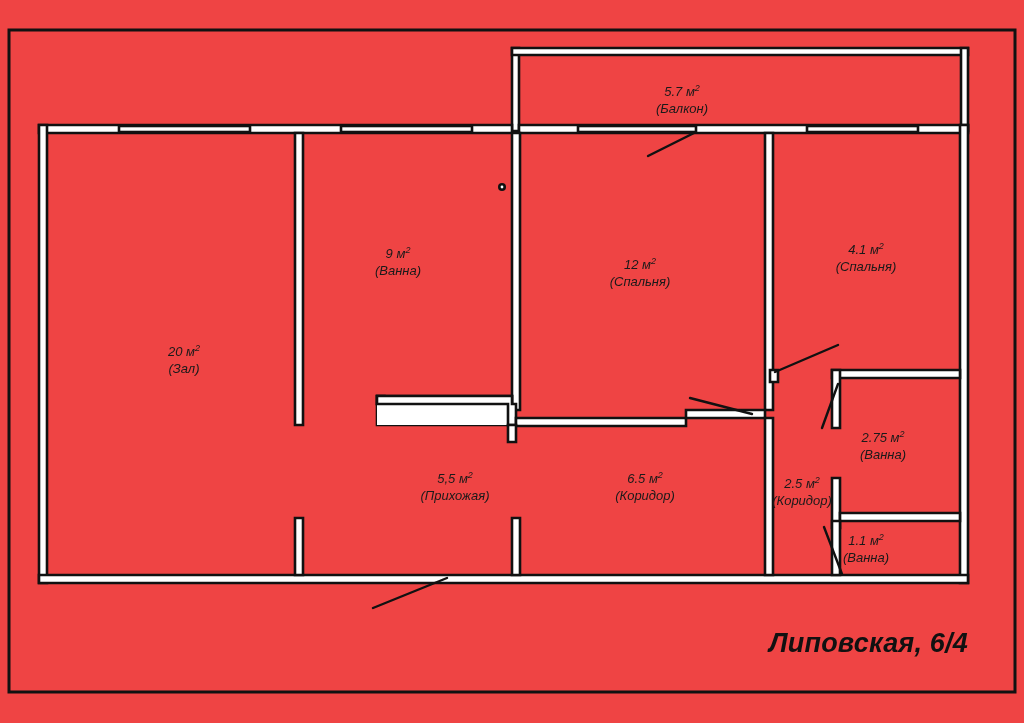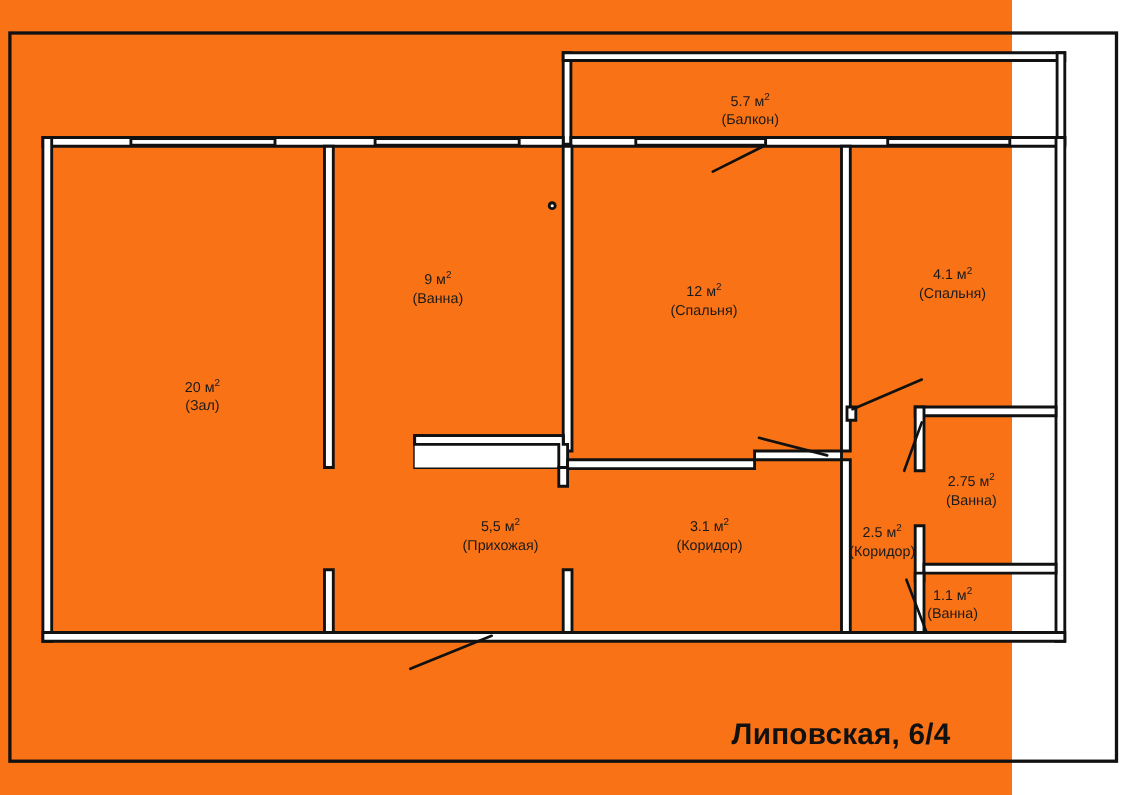--- a/index.html
+++ b/index.html
@@ -8,23 +8,24 @@
     background: #ffffff;
   }
   body {
     width: 1024px;
     height: 723px;
     font-family: "Liberation Sans", sans-serif;
     overflow: hidden;
   }
   #stage {
     position: relative;
-    width: 920px;
+    width: 1024px;
     height: 723px;
-    background: #f97316;
+    background: #ef4444;
+    font-style: italic;
   }
   #plan-svg {
     position: absolute;
     left: 0;
     top: 0;
     width: 1024px;
     height: 723px;
     display: block;
   }
   .room-label {
@@ -45,21 +46,21 @@
     font-size: 9px;
     vertical-align: super;
     line-height: 0;
   }
   .room-label .rname {
     display: block;
   }
   #address-title {
     position: absolute;
     right: 56px;
-    bottom: 40px;
+    bottom: 64px;
     font-family: "Liberation Sans", sans-serif;
     font-size: 27px;
     font-weight: 700;
     color: #111111;
     letter-spacing: 0.2px;
     white-space: nowrap;
   }
 </style>
 </head>
 <body>
@@ -182,19 +183,19 @@
     <span class="area"><span>1.1</span> <span>м</span><sup>2</sup></span>
     <span class="rname">(Ванна)</span>
   </div>
 
   <div class="room-label" style="left:408px; top:487px;margin-left:47px;">
     <span class="area"><span>5,5</span> <span>м</span><sup>2</sup></span>
     <span class="rname">(Прихожая)</span>
   </div>
 
   <div class="room-label" style="left:645px; top:487px;">
-    <span class="area"><span>3.1</span> <span>м</span><sup>2</sup></span>
+    <span class="area"><span>6.5</span> <span>м</span><sup>2</sup></span>
     <span class="rname">(Коридор)</span>
   </div>
 
   <div id="address-title">Липовская, 6/4</div>
 
 </div>
 
 </body></html>

